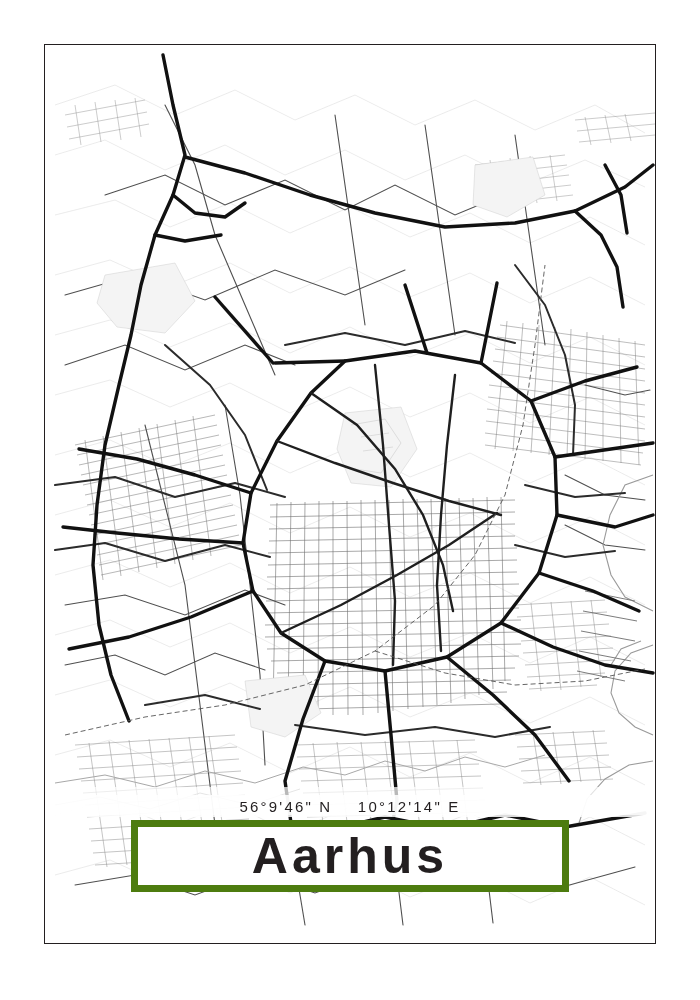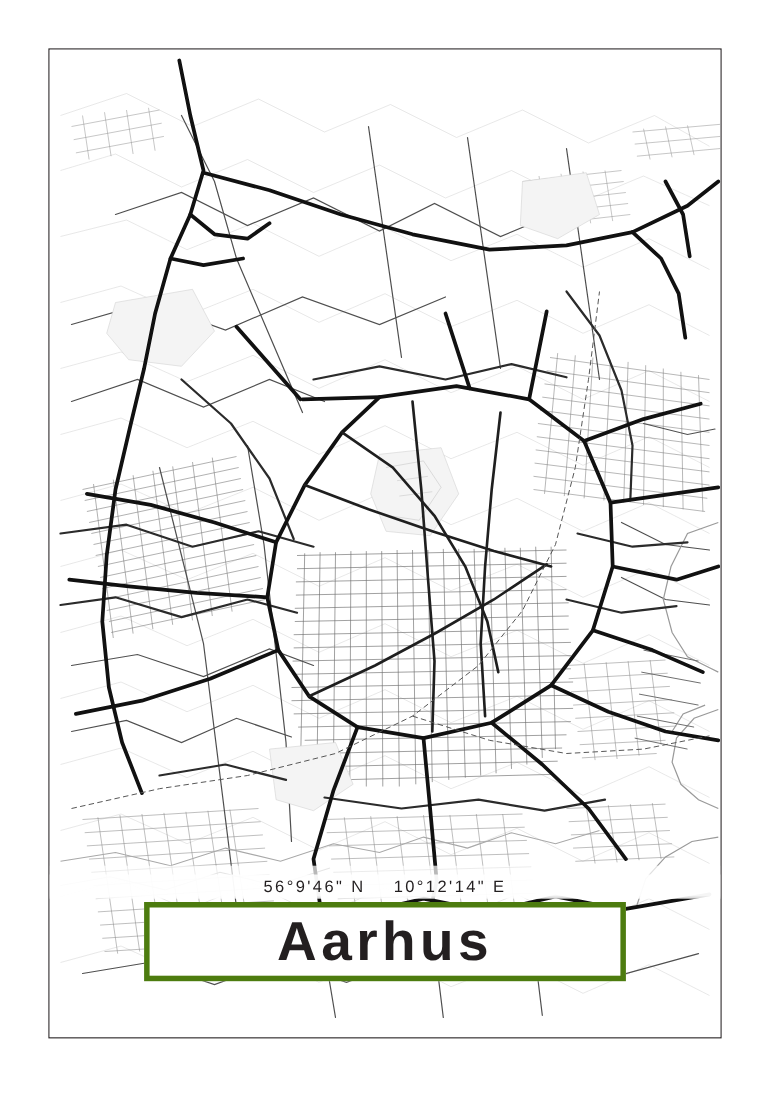--- a/index.html
+++ b/index.html
@@ -68,21 +68,21 @@
     padding: 3px 0 2px 0;
   }
 
   
   .title-box {
     position: absolute;
     left: 86px;
     top: 775px;
     width: 438px;
     height: 72px;
-    border: 5px solid #4d7c0f;
+    border: 7px solid #4d7c0f;
     background: #ffffff;
     box-sizing: border-box;
     display: flex;
     align-items: center;
     justify-content: center;
   }
   .title-text {
     font-size: 50px;
     font-weight: bold;
     letter-spacing: 4px;

